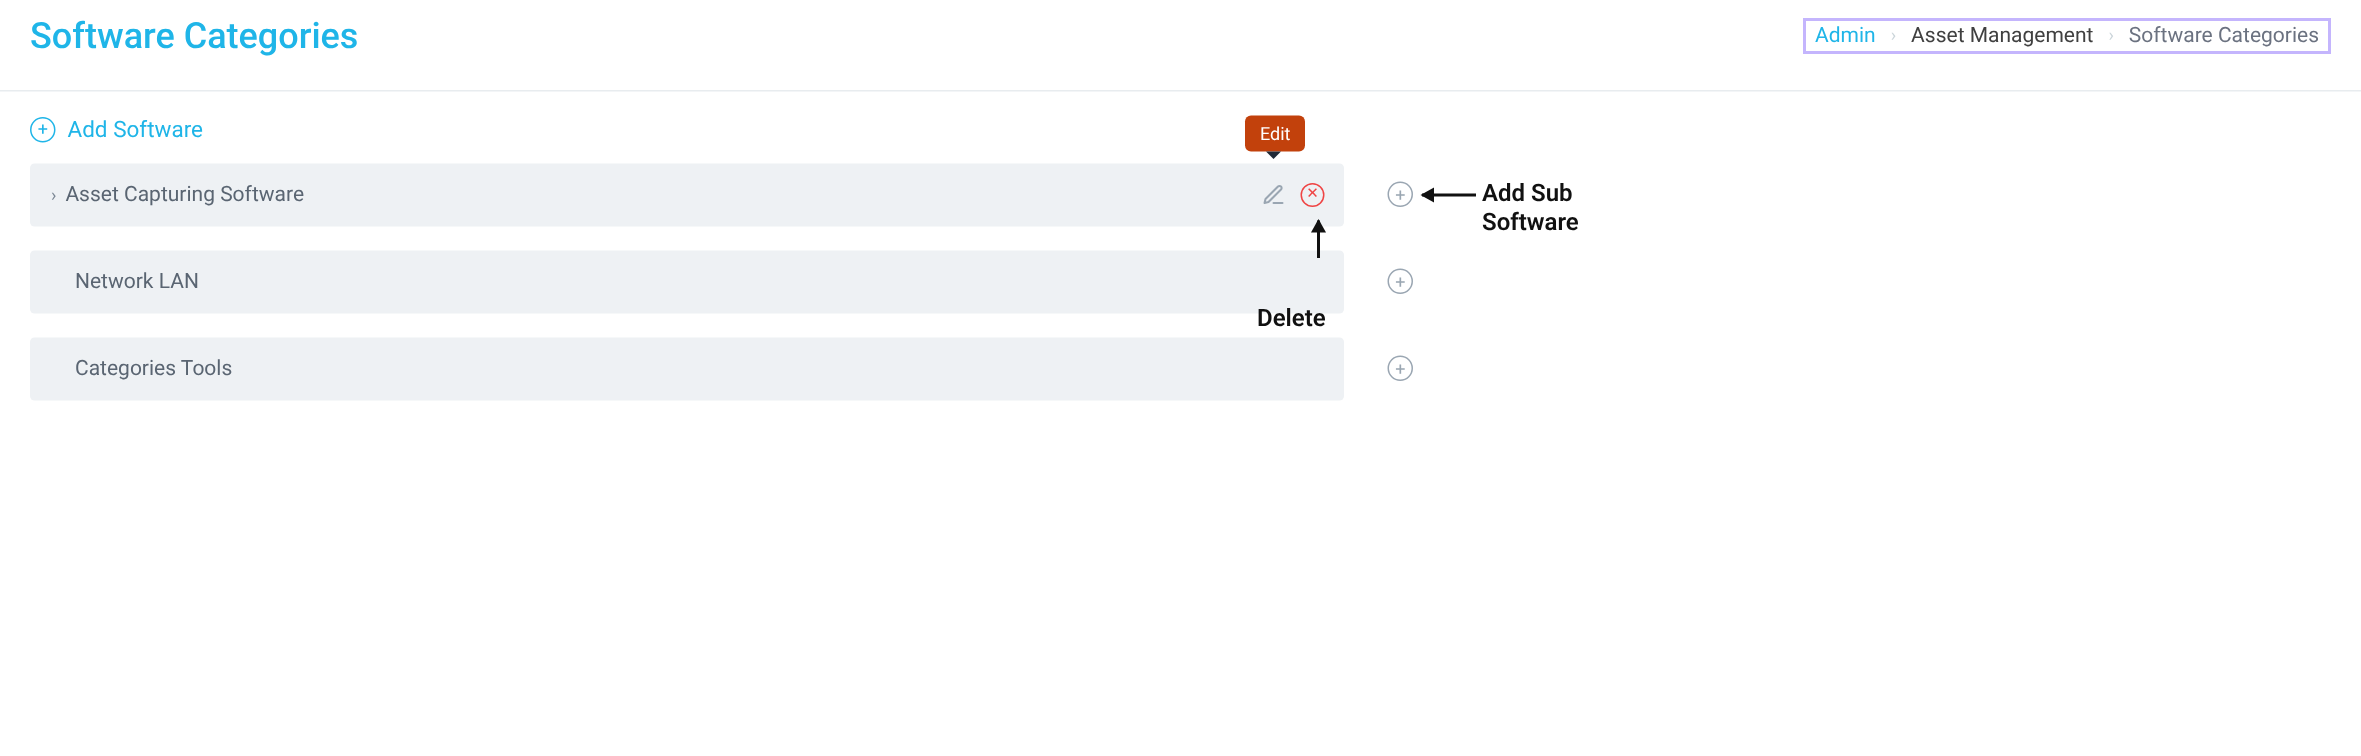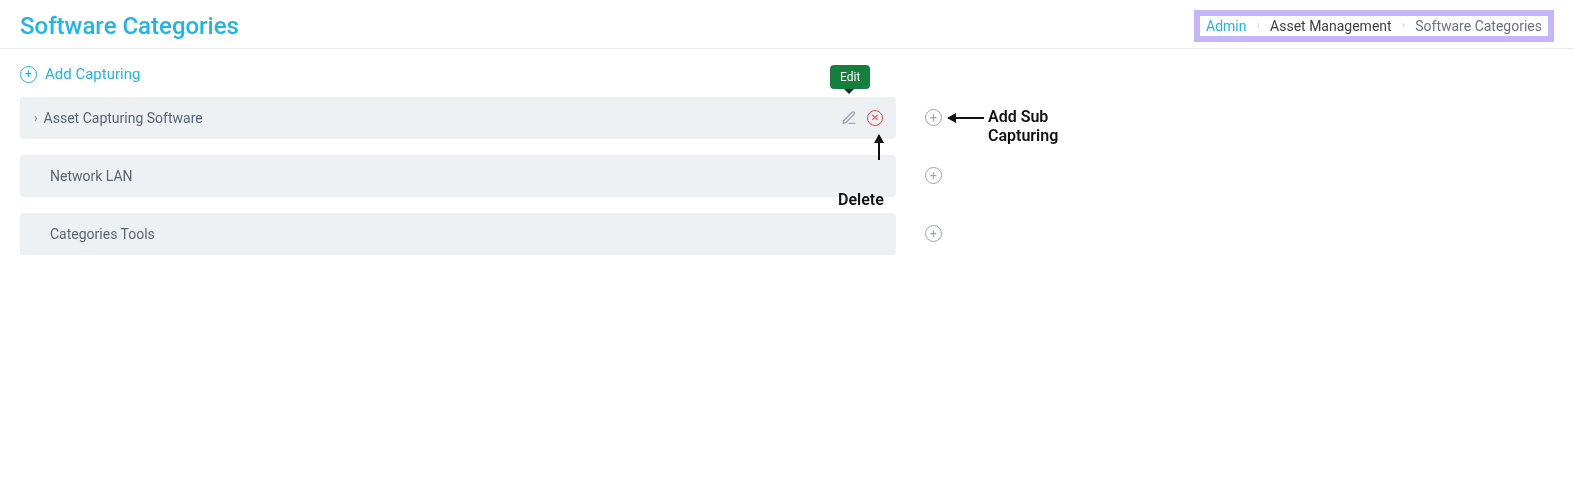--- a/index.html
+++ b/index.html
@@ -9,34 +9,34 @@
     color: #4a5568;
     width: 1574px;
     height: 504px;
     overflow: hidden;
     position: relative;
   }
   .header-bar {
     display: flex;
     justify-content: space-between;
     align-items: center;
-    padding: 10px 20px 6px 20px;
+    padding: 10px 20px 22px 20px;
     border-bottom: 1px solid #e8ecef;
   }
   .page-title {
     color: #1fb5e8;
     font-size: 24px;
     font-weight: 500;
   }
   .breadcrumb {
     display: flex;
     align-items: flex-start;
     gap: 10px;
     font-size: 14px;
-    border: 6px solid #c4b5fd;
+    border: 2px solid #c4b5fd;
     padding: 2px 6px;
   }
   .breadcrumb .bc-link { color: #1fb5e8; cursor: pointer; }
   .breadcrumb .bc-item { color: #404040; cursor: pointer; }
   .breadcrumb .bc-current { color: #6b7280; }
   .breadcrumb .chev { color: #cbd5da; font-size: 12px; }
   .content {
     padding: 14px 20px;
     position: relative;
   }
@@ -102,21 +102,21 @@
   .add-sub-btn {
     position: absolute;
     left: 905px;
     display: inline-flex;
     align-items: center;
     cursor: pointer;
   }
   .row-wrap { position: relative; }
   .tooltip {
     position: absolute;
-    background: #15803d;
+    background: #c2410c;
     color: #fff;
     font-size: 12px;
     padding: 5px 10px;
     border-radius: 4px;
     z-index: 10;
   }
   .tooltip::after {
     content: "";
     position: absolute;
     bottom: -5px;
@@ -170,21 +170,21 @@
     <span class="chev">›</span>
     <span class="bc-item">Asset Management</span>
     <span class="chev">›</span>
     <span class="bc-current">Software Categories</span>
   </div>
 </div>
 
 <div class="content">
   <div class="add-category">
     <span class="plus-circle">+</span>
-    <span>Add Capturing</span>
+    <span>Add Software</span>
   </div>
 
   <div class="category-list">
 
     <div class="row-wrap">
 
       <div class="tooltip" style="left:810px; top:-32px;">Edit</div>
 
       <div class="category-row">
         <span class="expand-caret">›</span>
@@ -199,21 +199,21 @@
           <span class="icon-btn">
             <span class="delete-circle">✕</span>
           </span>
         </div>
       </div>
       <span class="add-sub-btn" style="top:12px;">
         <span class="plus-circle gray">+</span>
       </span>
 
       <div class="arrow arrow-h" style="left:928px; top:20px; width:36px;"></div>
-      <div class="annotation" style="left:968px; top:10px;">Add Sub Capturing</div>
+      <div class="annotation" style="left:968px; top:10px;">Add Sub Software</div>
 
       <div class="arrow arrow-v" style="left:858px; top:38px; height:25px;"></div>
     </div>
 
     <div class="row-wrap">
       <div class="category-row" style="padding-left:30px;text-align:right;">
         <span>Network LAN</span>
       </div>
       <span class="add-sub-btn" style="top:12px;">
         <span class="plus-circle gray">+</span>

